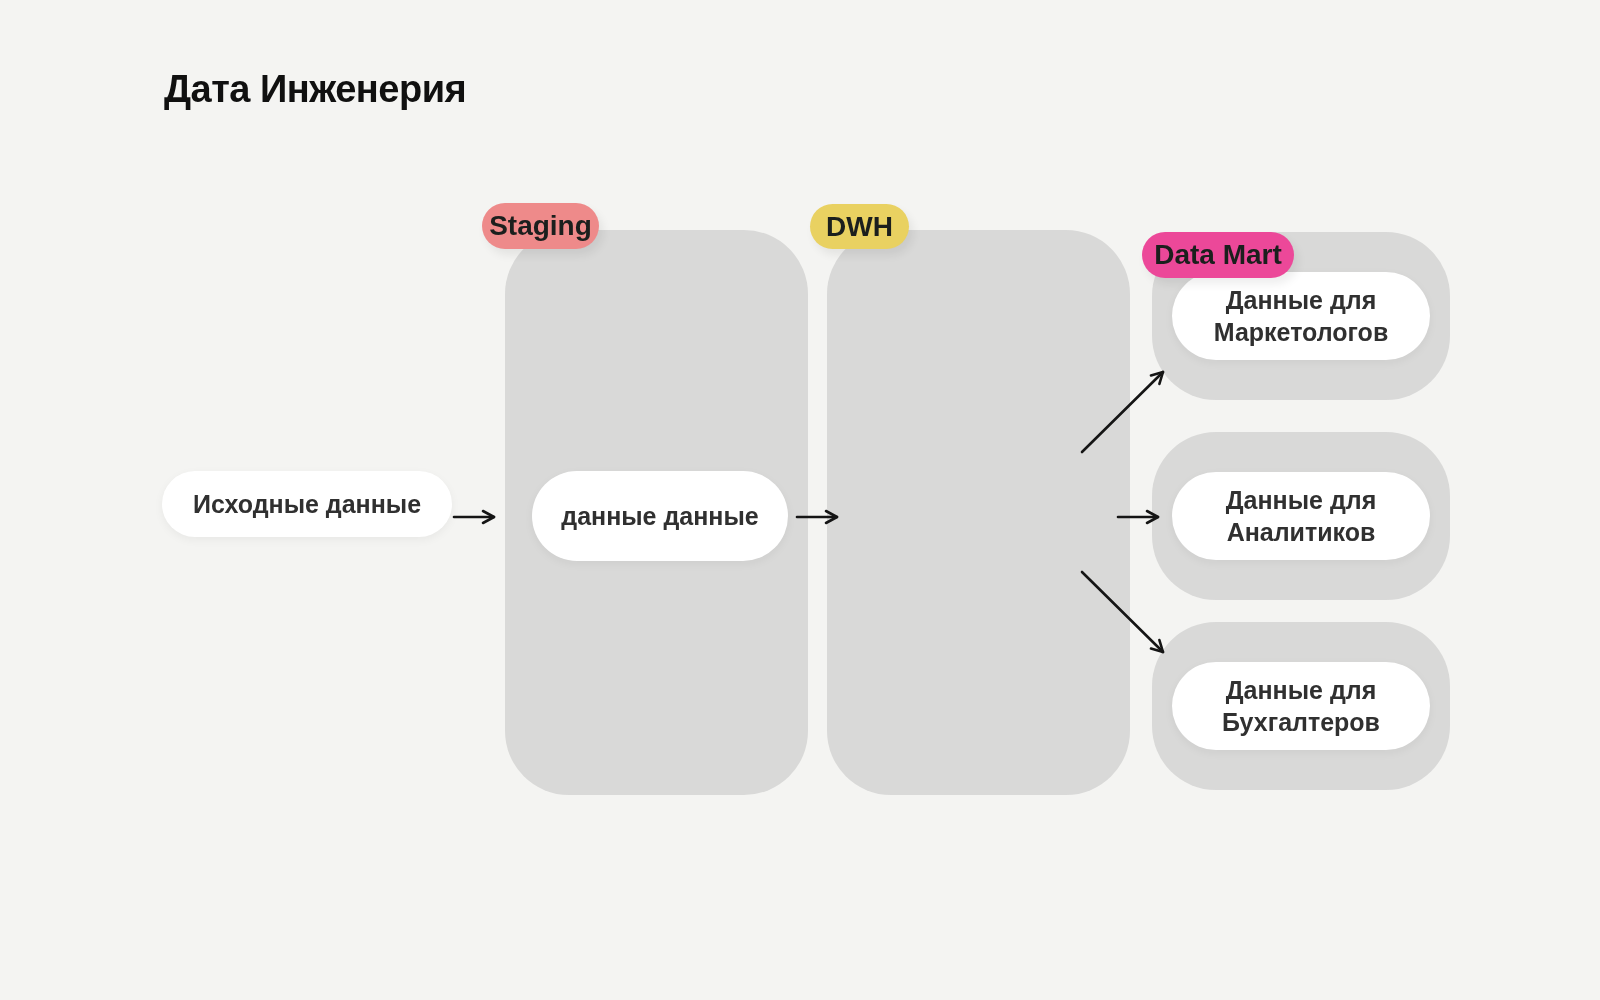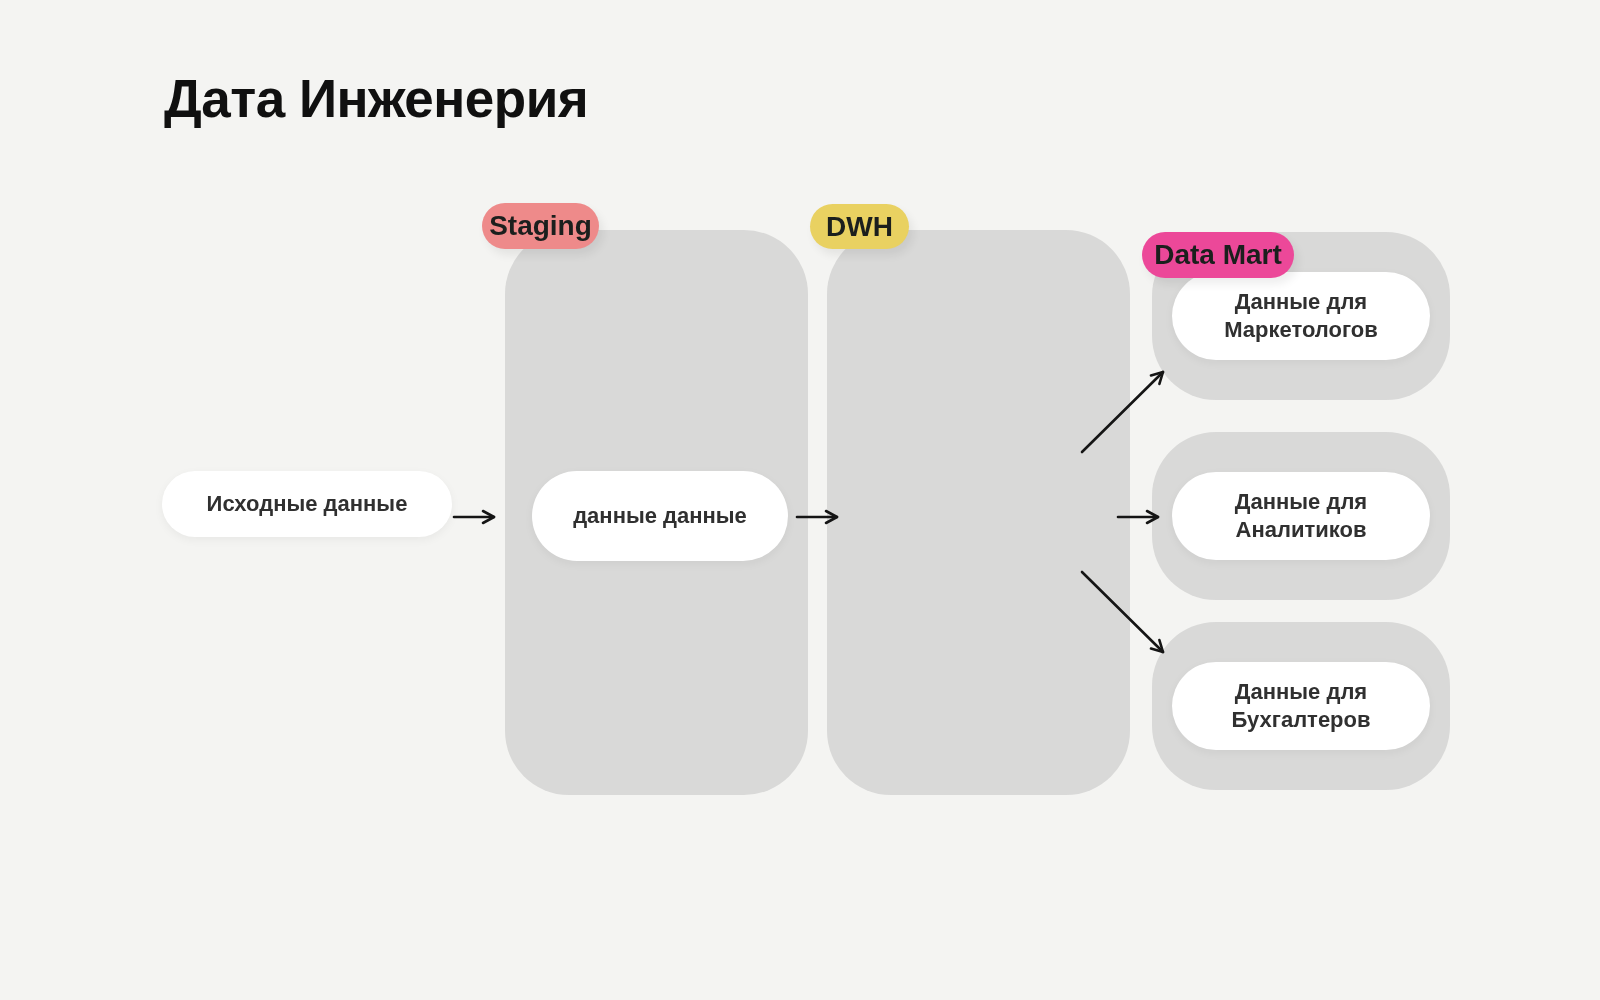--- a/index.html
+++ b/index.html
@@ -12,21 +12,21 @@
     position: relative;
     width: 1600px;
     height: 1000px;
     background: #f4f4f2;
     overflow: hidden;
   }
   .title {
     position: absolute;
     left: 164px;
     top: 68px;
-    font-size: 53px;
+    font-size: 38px;
     font-weight: 800;
     letter-spacing: -0.5px;
     color: #101010;
   }
   
   .panel {
     position: absolute;
     background: #d9d9d8;
     border-radius: 64px;
   }
@@ -48,21 +48,21 @@
   .node {
     position: absolute;
     background: #ffffff;
     border-radius: 54px;
     display: flex;
     flex-direction: column;
     align-items: center;
     justify-content: center;
     text-align: center;
     color: #303030;
-    font-size: 22px;
+    font-size: 25px;
     font-weight: 600;
     line-height: 1.28;
     box-shadow: 0 3px 10px rgba(0,0,0,0.05);
   }
   .node.source { left: 162px; top: 471px; width: 290px; height: 66px; }
   .node.raw    { left: 532px; top: 471px; width: 256px; height: 90px; }
   .node.tables { left: 852px; top: 462px; width: 256px; height: 108px; }
   .node.out    { left: 1172px; width: 258px; height: 88px; }
   .node.out1   { top: 272px; }
   .node.out2   { top: 472px; }

